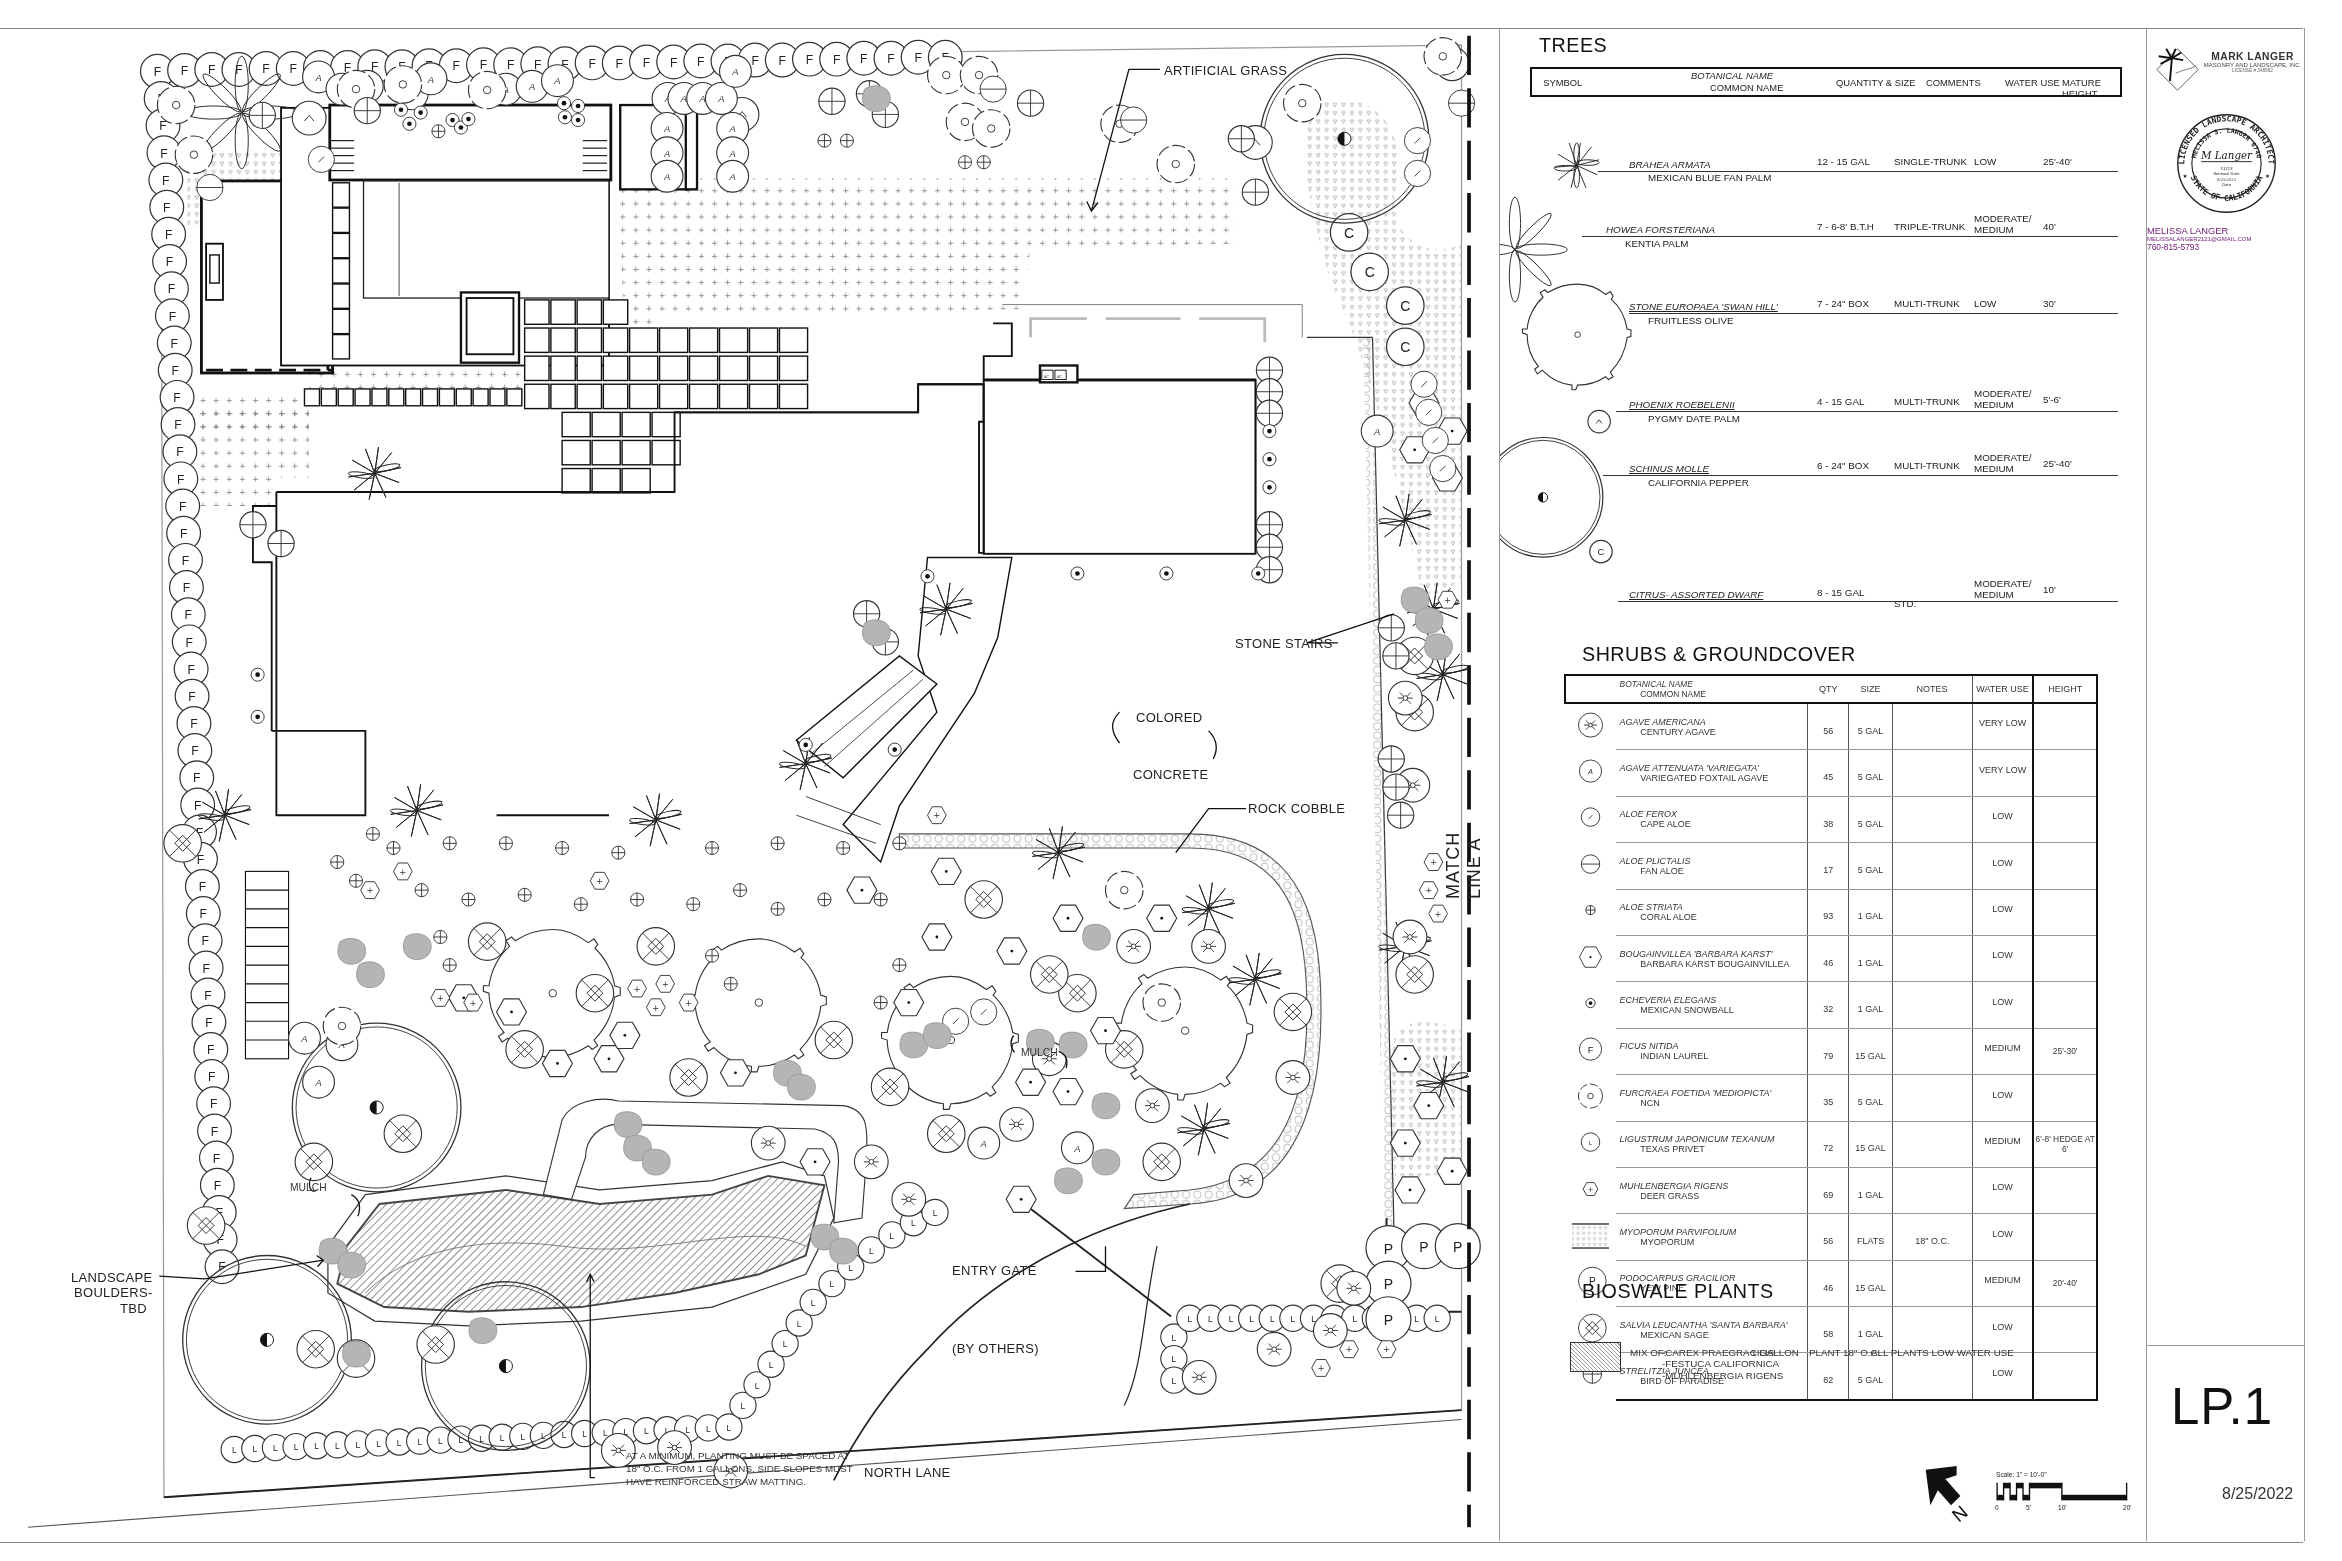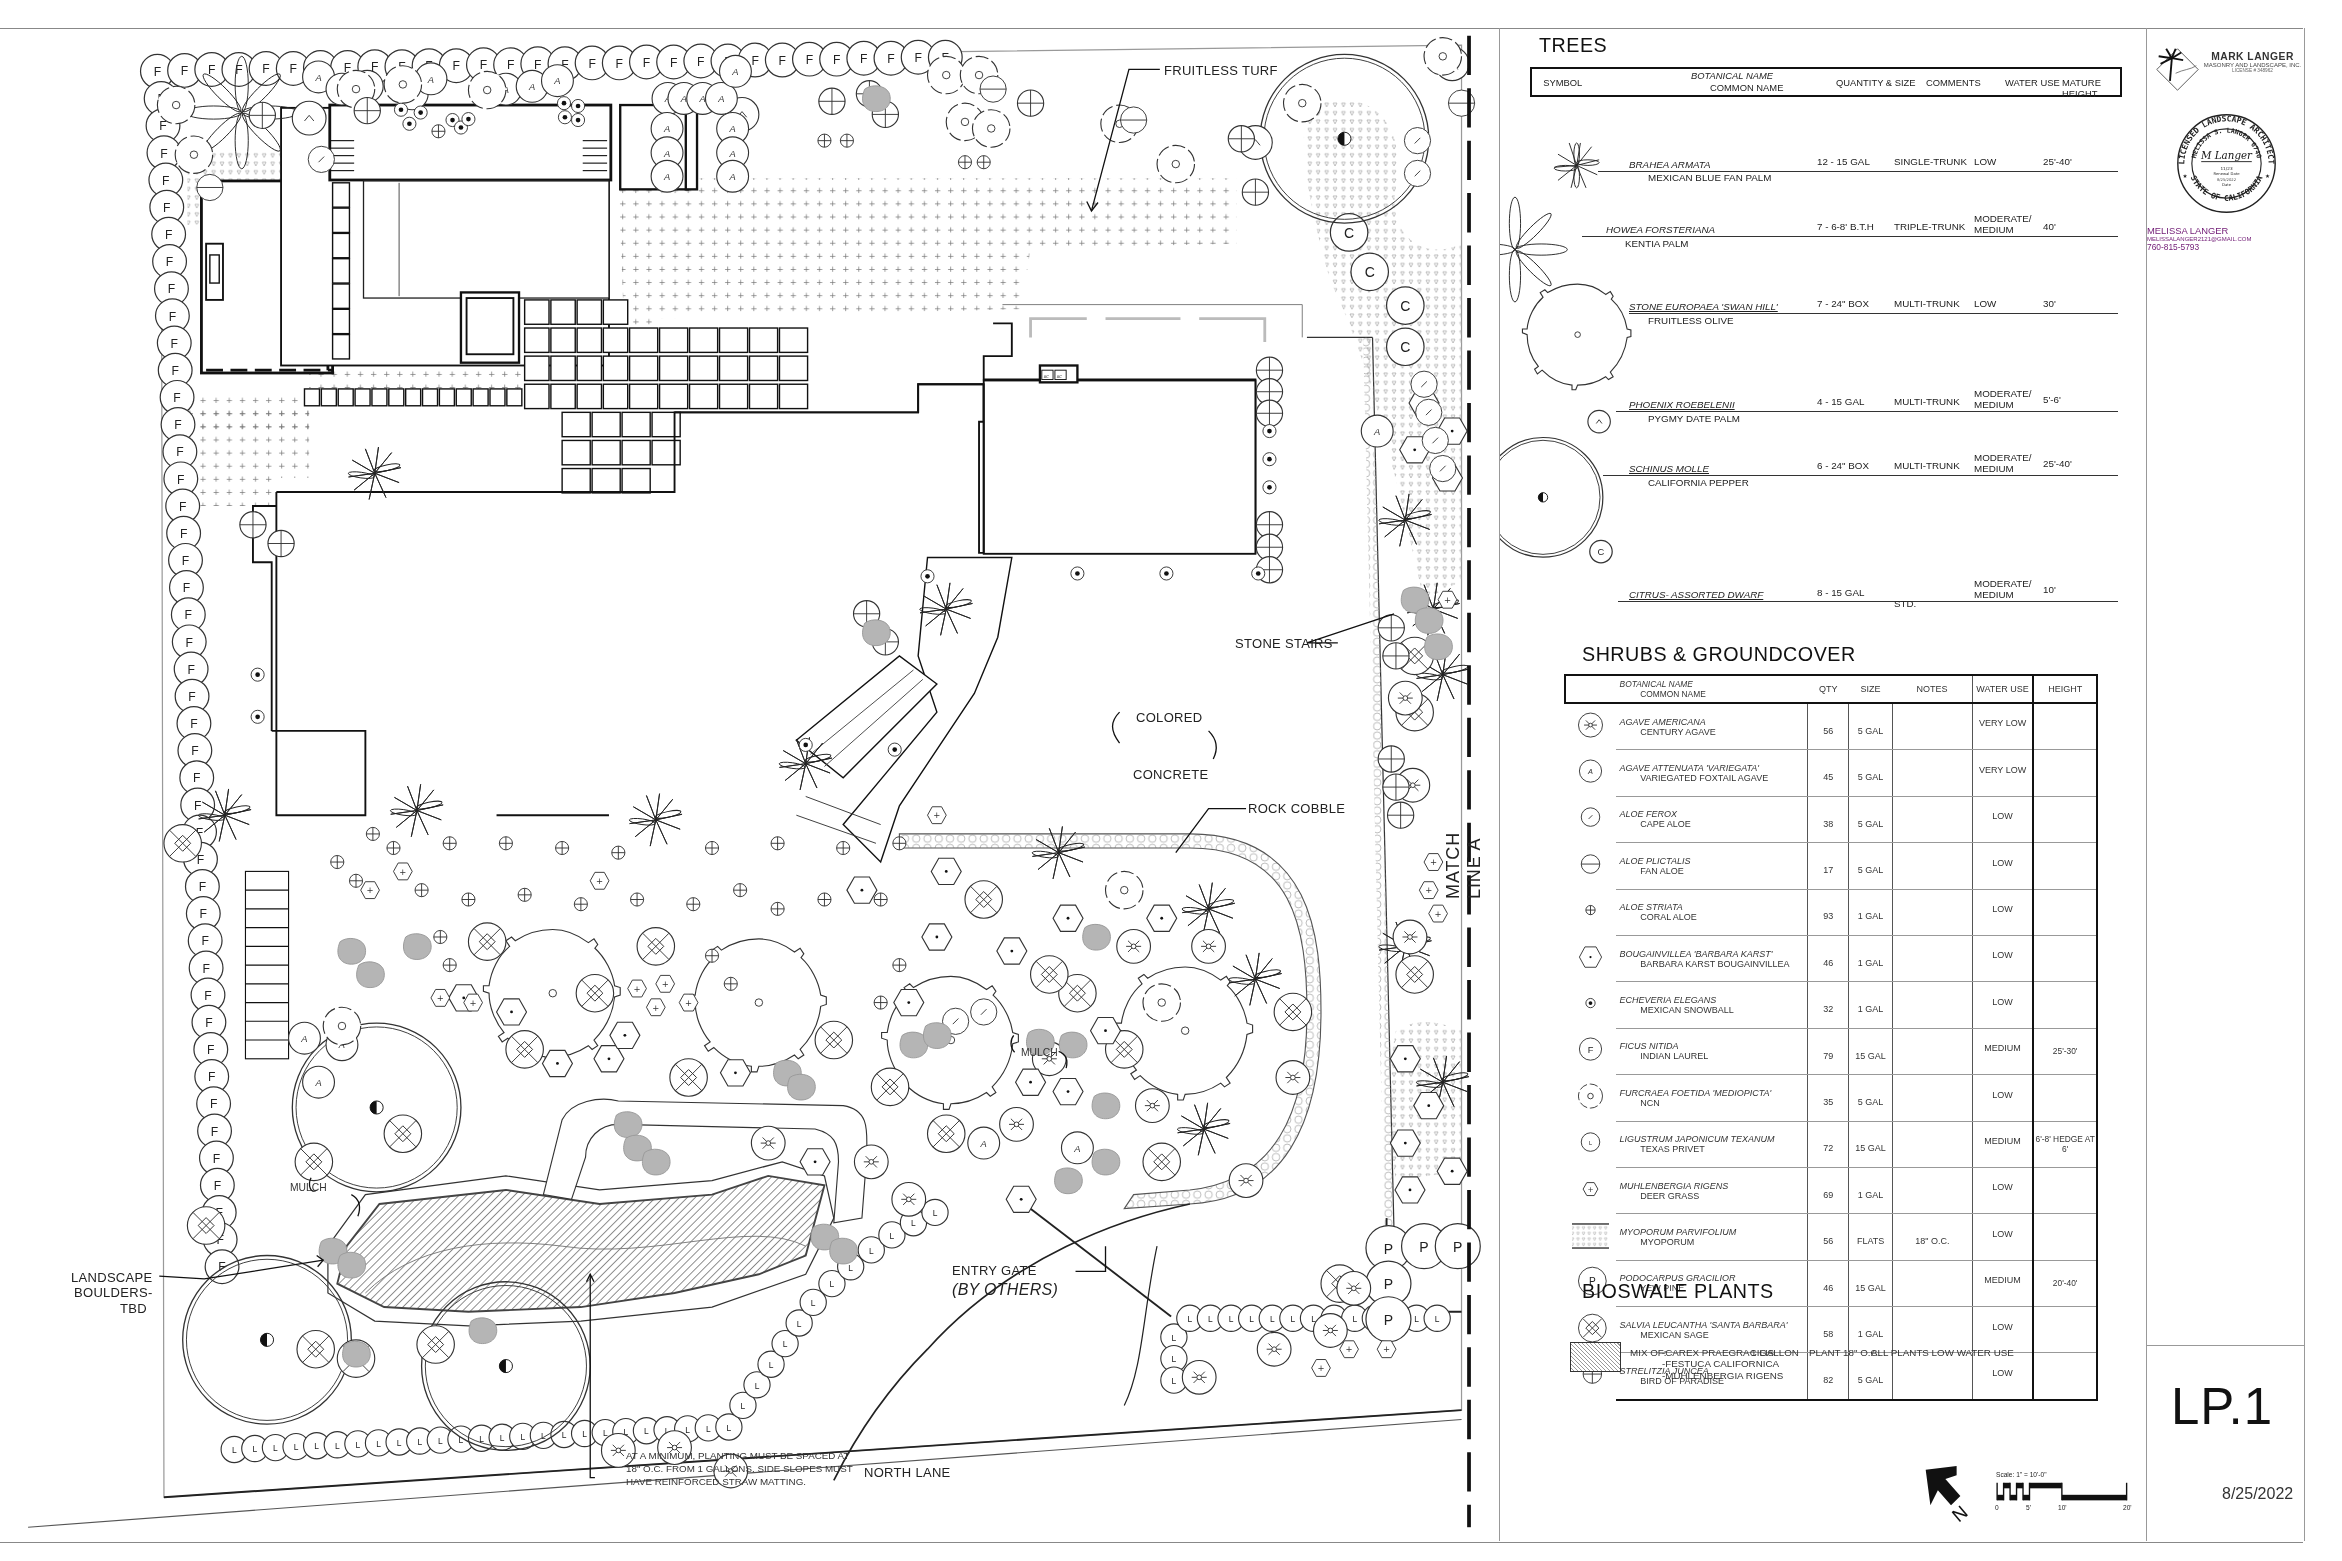--- a/index.html
+++ b/index.html
@@ -824,32 +824,32 @@
           <path d="M626 1368 L630 1360 L634 1368"></path>
         <path d="M1195 793 C 1185 780 1185 770 1195 760"></path>
           <path d="M1290 780 C 1300 790 1300 800 1295 810"></path>
         <path d="M338 1270 C 332 1275 328 1265 332 1257"></path>
           <path d="M375 1275 C 385 1280 385 1290 382 1298"></path>
         <path d="M1083 1123 C 1078 1118 1078 1110 1082 1105"></path>
           <path d="M1130 1122 C 1138 1125 1140 1132 1138 1140"></path>
       </g>
     </svg>
 
-    <div class="lbl" style="left:1164px;top:63px;font-size:13px;">FRUITLESS TURF</div>
+    <div class="lbl" style="left:1164px;top:63px;font-size:13px;">ARTIFICIAL GRASS</div>
     <div class="lbl" style="left:1235px;top:636px;font-size:13px;">STONE STAIRS</div>
     <div class="lbl" style="left:1136px;top:710px;font-size:13px;">COLORED</div>
     <div class="lbl" style="left:1133px;top:727px;font-size:13px;margin-top:40px;">CONCRETE</div>
     <div class="lbl" style="left:1248px;top:801px;font-size:13px;">ROCK COBBLE</div>
     <div class="lbl-sm" style="left:290px;top:1182px;">MULCH</div>
     <div class="lbl-sm" style="left:1021px;top:1047px;">MULCH</div>
     <div class="lbl" style="left:71px;top:1270px;font-size:13px;">LANDSCAPE</div>
     <div class="lbl" style="left:74px;top:1285px;font-size:13px;">BOULDERS-</div>
     <div class="lbl" style="left:120px;top:1301px;font-size:13px;">TBD</div>
     <div class="lbl" style="left:952px;top:1263px;font-size:13px;">ENTRY GATE</div>
-    <div class="lbl" style="left:952px;top:1281px;font-size:16px;font-style:italic;">(BY OTHERS)</div>
+    <div class="lbl" style="left:952px;top:1341px;font-size:13px;">(BY OTHERS)</div>
     <div class="lbl-note" style="left:626px;top:1449px;">AT A MINIMUM, PLANTING MUST BE SPACED AT 18" O.C. FROM 1 GALLONS. SIDE SLOPES MUST HAVE REINFORCED STRAW MATTING.</div>
     <div class="lbl" style="left:864px;top:1465px;font-size:13px;">NORTH LANE</div>
     <div class="match-line">MATCH LINE A</div>
   </div>
 
   <div class="schedules">
 
     <div class="sec-title" style="left:39px;top:5.6px;">TREES</div>
     <div class="trees-header">
       <span style="left:11.2px;">SYMBOL</span>

